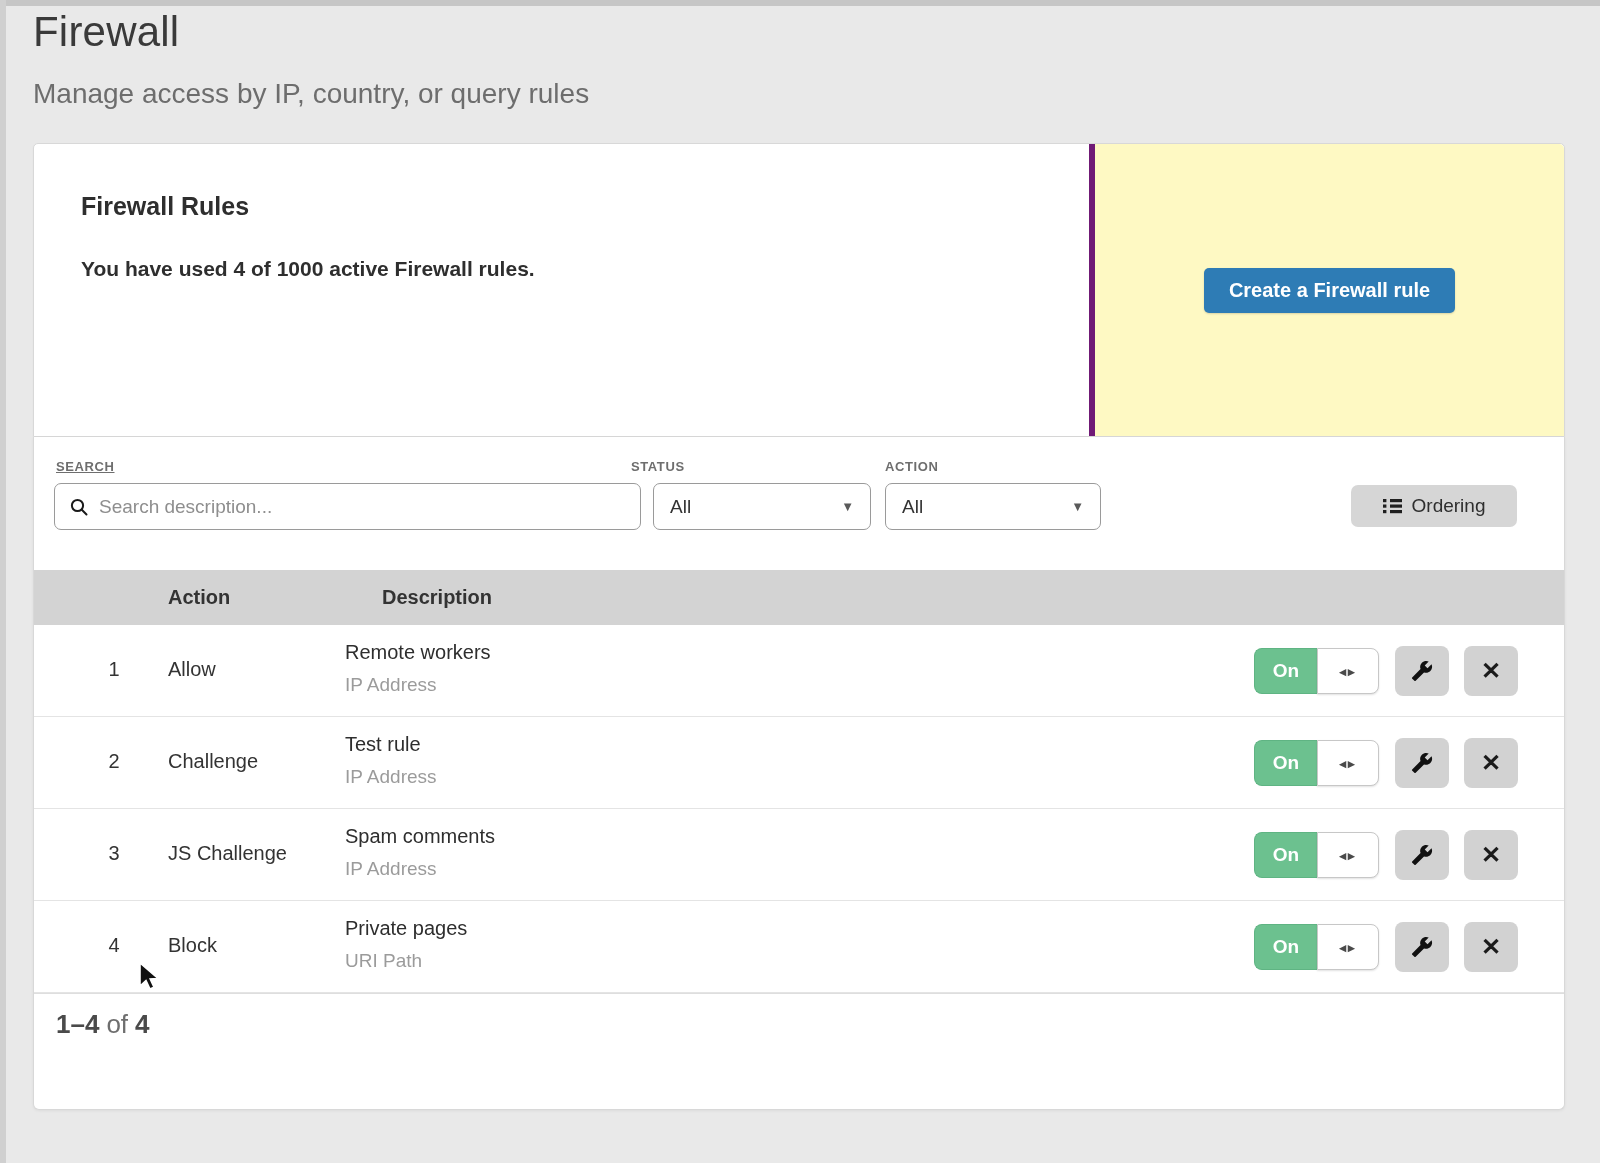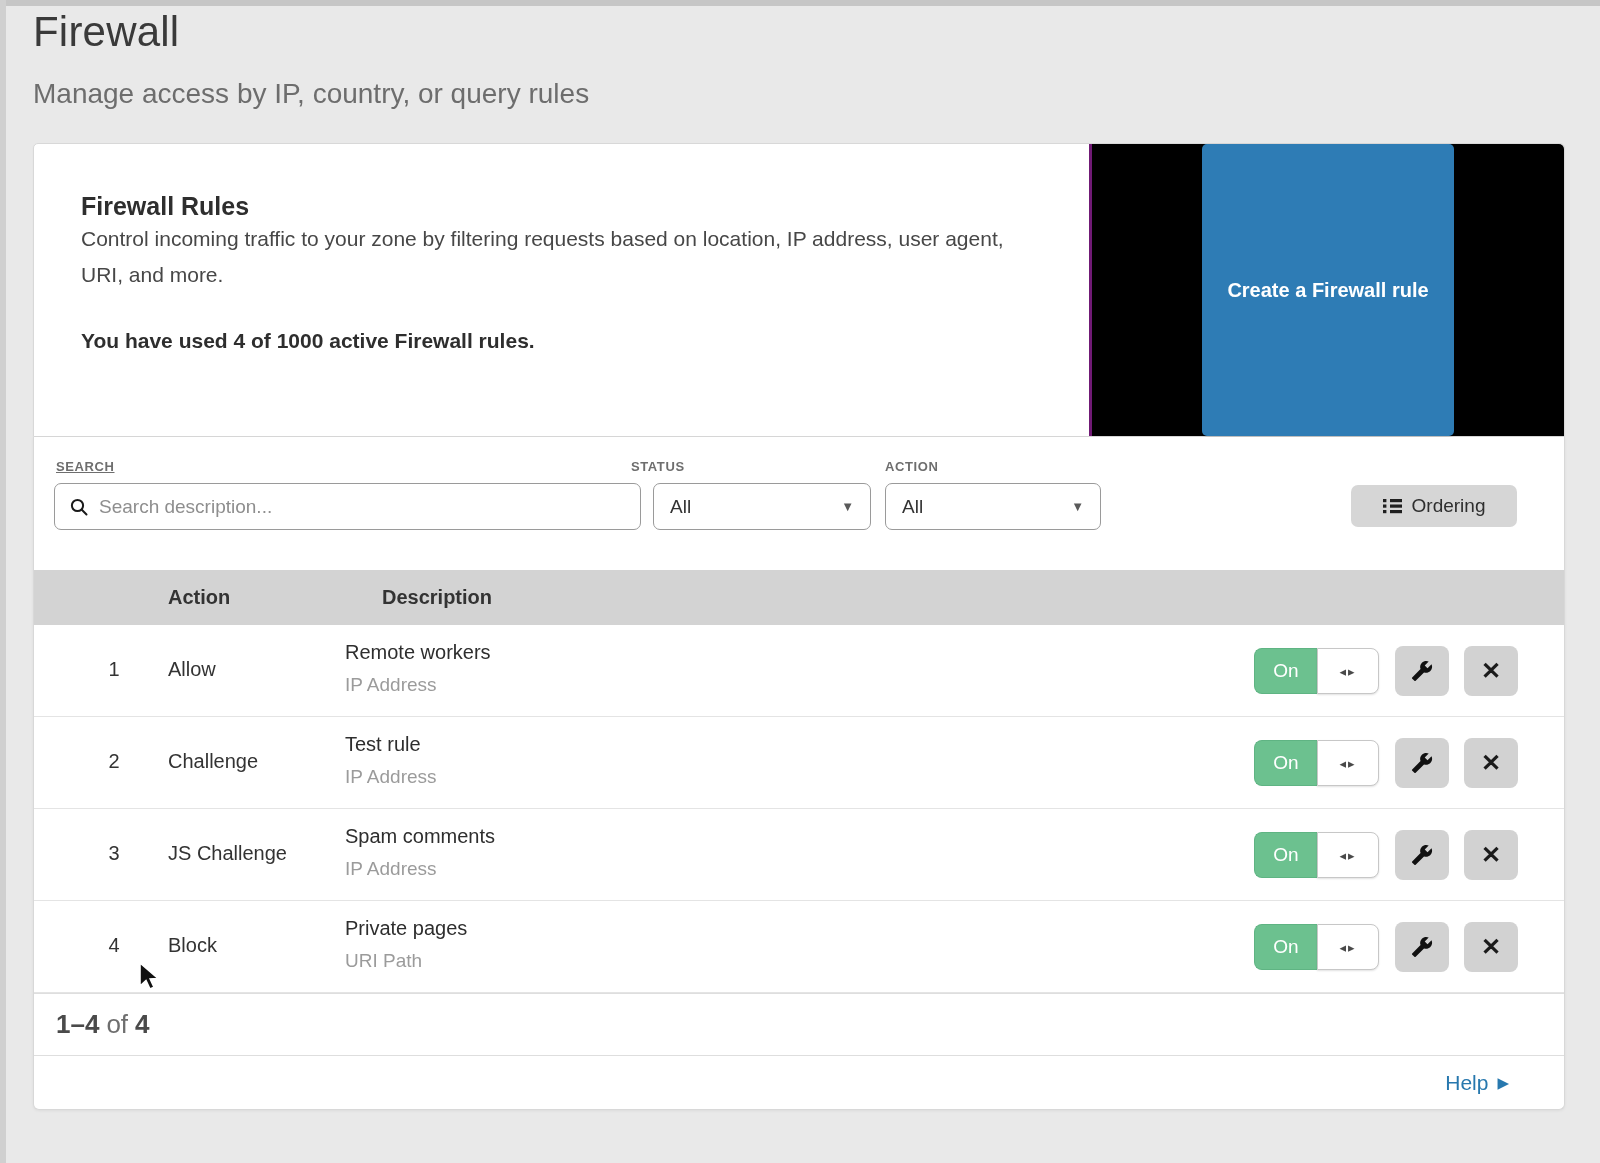--- a/index.html
+++ b/index.html
@@ -23,22 +23,22 @@
   .intro-card {
     position: absolute; left: 33px; top: 143px; width: 1532px; height: 294px;
     background: #ffffff; border: 1px solid #d8d8d8; border-radius: 5px 5px 0 0;
     display: flex; box-shadow: 0 1px 2px rgba(0,0,0,0.04);
   }
   .intro-left { flex: 1; padding: 48px 60px 0 47px; }
   .intro-heading { font-size: 25px; font-weight: 700; color: #2e2e2e; }
   .intro-desc { font-size: 21px; color: #474747; line-height: 1.72; max-width: 950px; }
   .intro-usage { font-size: 21px; color: #2e2e2e; font-weight: 700; margin-top: 36px; }
   .intro-right {
-    width: 475px; background: #000000; border-left: 3px solid #701a75;
-    display: flex; justify-content: center; border-radius: 0 5px 0 0;
+    width: 475px; background: #fef9c3; border-left: 6px solid #701a75;
+    display: flex; align-items: center; justify-content: center; border-radius: 0 5px 0 0;
   }
   .create-btn {
     background: #2e7cb5; color: #ffffff; border: none; border-radius: 5px;
     font-family: "Liberation Sans", sans-serif;
     font-size: 20px; font-weight: 700; padding: 11px 25px; cursor: pointer;
     box-shadow: 0 1px 2px rgba(0,0,0,0.15);
   }
 
   
   .main-card {
@@ -89,21 +89,21 @@
   .th-action { left: 134px; }
   .th-desc { left: 311px; margin-left: 37px; }
 
   .rows { position: absolute; left: 0; top: 188px; width: 100%; }
   .rule-row { position: relative; height: 92px; border-bottom: 1px solid #e4e4e4; background: #fff; }
   .rule-priority { position: absolute; left: 60px; width: 40px; text-align: center; top: 33px; font-size: 20px; color: #333; }
   .rule-action { position: absolute; left: 134px; top: 33px; font-size: 20px; color: #333; }
   .rule-desc-title { position: absolute; left: 311px; top: 16px; font-size: 20px; color: #2e2e2e; }
   .rule-desc-sub { position: absolute; left: 311px; top: 49px; font-size: 19px; color: #9b9b9b; }
 
-  .toggle { position: absolute; left: 1220px; top: 23px; width: 125px; height: 46px; display: flex; cursor: pointer; }
+  .toggle { position: absolute; left: 1220px; top: 23px; width: 125px; height: 46px; display: flex; cursor: pointer; font-weight: bold; }
   .toggle-on {
     width: 63px; background: #6cc18f; border: 1px solid #5fb483; border-right: none;
     border-radius: 8px 0 0 8px; color: #fff; font-size: 19px;
     display: flex; align-items: center; justify-content: center;
   }
   .toggle-handle {
     width: 62px; background: #ffffff; border: 1px solid #c7c7c7; border-radius: 0 8px 8px 0;
     display: flex; align-items: center; justify-content: center;
     font-size: 13px; color: #4a4a4a; letter-spacing: 2px;
     box-shadow: 0 1px 2px rgba(0,0,0,0.12);
@@ -144,21 +144,20 @@
 <div class="edge-left"></div>
 
 <header class="page-header">
   <div class="page-title">Firewall</div>
   <div class="page-subtitle">Manage access by IP, country, or query rules</div>
 </header>
 
 <section class="intro-card">
   <div class="intro-left">
     <h2 class="intro-heading">Firewall Rules</h2>
-    <p class="intro-desc">Control incoming traffic to your zone by filtering requests based on location, IP address, user agent, URI, and more.</p>
     <p class="intro-usage">You have used 4 of 1000 active Firewall rules.</p>
   </div>
   <div class="intro-right">
     <button class="create-btn">Create a Firewall rule</button>
   </div>
 </section>
 
 <section class="main-card">
 
   <div class="filter-label lbl-search">SEARCH</div>
@@ -292,26 +291,20 @@
     </div>
 
   </div>
 
   <div class="pagination">
     <span class="strong">1–4</span>
     <span class="of">of</span>
     <span class="strong">4</span>
   </div>
 
-  <div class="help-row">
-    <a class="help-link">
-      <span>Help</span>
-      <span class="help-arrow">▶</span>
-    </a>
-  </div>
 
 </section>
 
 <div class="cursor">
   <svg width="26" height="30" viewBox="0 0 26 30">
     <path d="M2 1 L2 24 L8 18.5 L12 27 L16 25.2 L12.2 17 L20 16.5 Z" fill="#111" stroke="#fff" stroke-width="1.6"></path>
   </svg>
 </div>
 
 </body></html>

